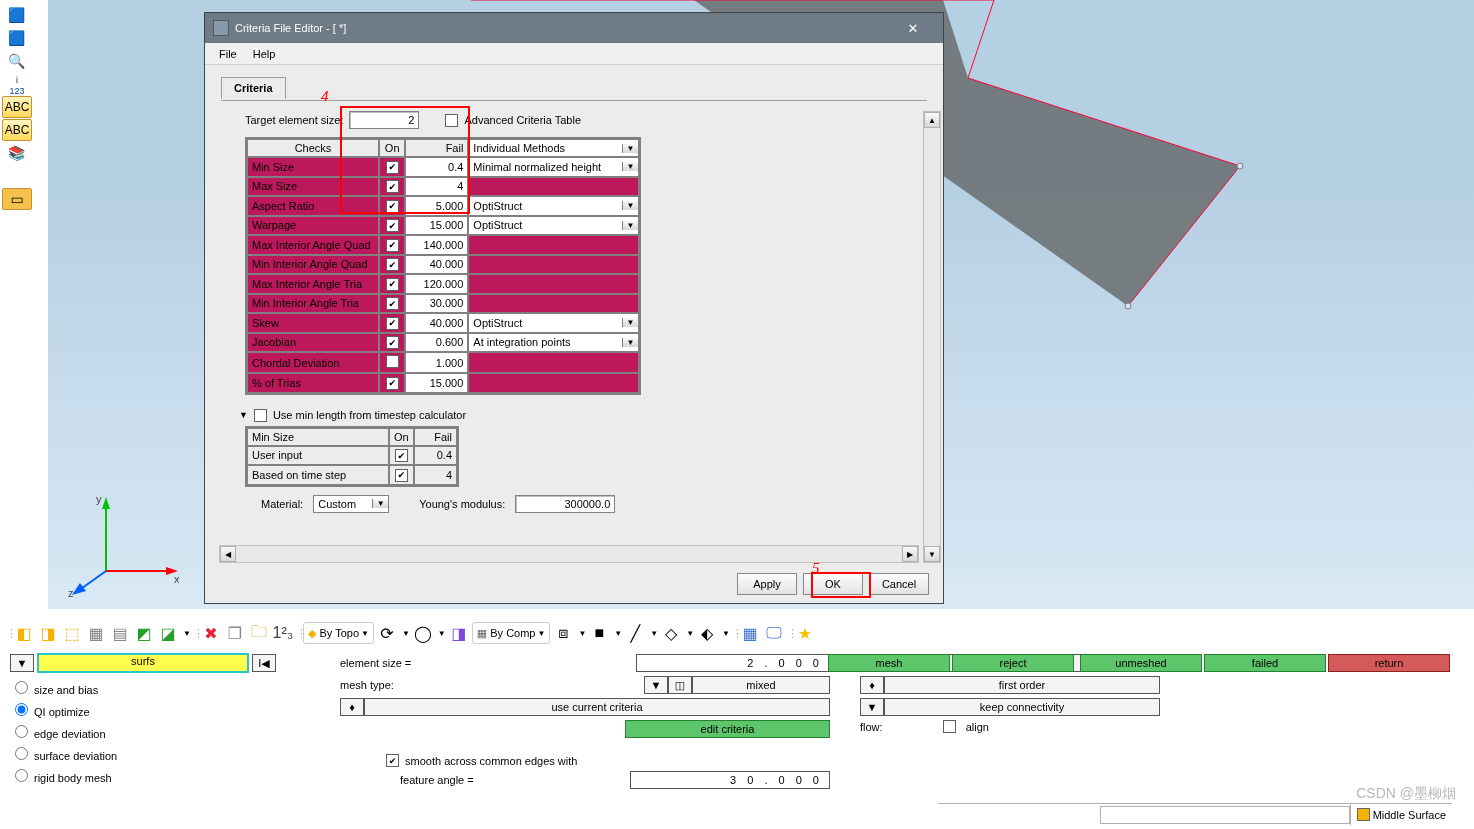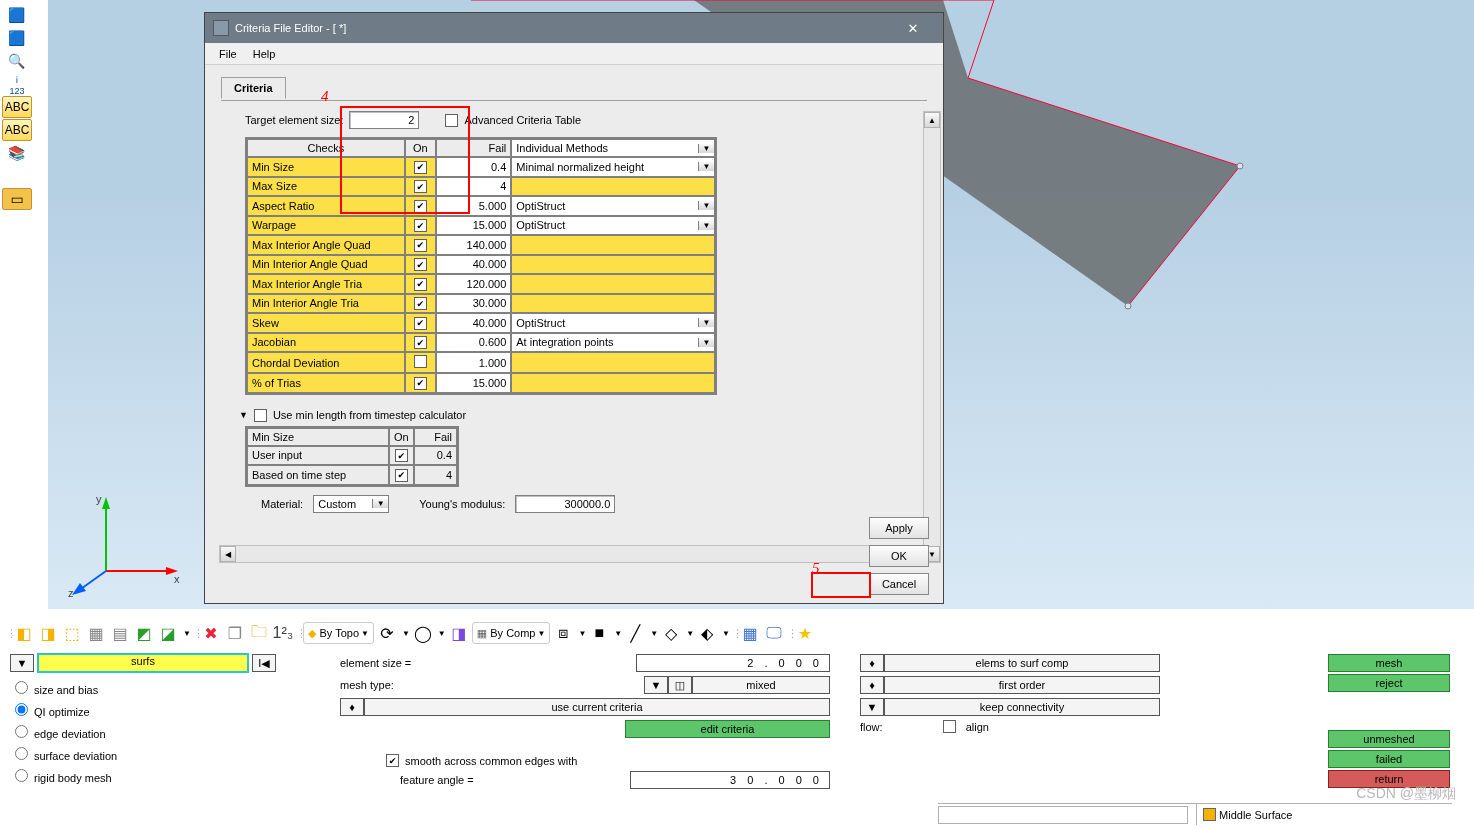--- a/index.html
+++ b/index.html
@@ -70,21 +70,21 @@
     box-shadow: inset 1px 1px 0 #c0c0c0;
     text-align: right; padding: 0 4px;
   }
   .select-like { height: 18px; border: 1px solid #808080; background: #fff; display:flex; align-items:center; }
   .select-like .val { flex:1; padding: 0 4px; }
   .select-like .arr { width: 16px; background: linear-gradient(#f8f8f8,#d8d8d8); border-left:1px solid #808080; display:flex; align-items:center; justify-content:center; font-size:8px; }
   .check { width: 13px; height: 13px; border: 1px solid #606060; background:#fff; display:inline-flex; align-items:center; justify-content:center; font-size:9px; }
   .check.on::after { content:"✔"; color:#000; }
 
   
-  .grid { margin-top: 8px; border: 2px solid #808080; width: 472px; background: #fde047; display: table; }
+  .grid { margin-top: 8px; border: 2px solid #808080; width: 396px; background: #be185d; display: table; }
   .grid .gr { display: table-row; }
   .grid .gc { display: table-cell; border: 1px solid #808080; padding: 2px 4px; height: 18px; vertical-align: middle; }
   .grid .gc.hdr { background: #ECECEC; text-align: center; }
   .grid .gc.name { width: 130px; }
   .grid .gc.on { width: 26px; text-align: center; }
   .grid .gc.fail { width: 62px; text-align: right; background: #fff; padding: 0; }
   .grid .gc.fail .input { border: none; width: 100%; height: 100%; box-shadow:none; }
   .grid .gc.method { width: 168px; padding:0; }
   .grid .gc.method .select-like { border: none; height: 100%; }
 
@@ -97,21 +97,21 @@
 
   .material-row { display:flex; align-items:center; gap:10px; margin-top:8px; }
 
   .vscroll { position:absolute; right:2px; top:46px; width:18px; bottom:40px; background:#E8E8E8; border:1px solid #c0c0c0; display:flex; flex-direction:column; }
   .vscroll .arw { height:16px; background:linear-gradient(#f8f8f8,#d8d8d8); display:flex; align-items:center; justify-content:center; font-size:8px; border:1px solid #b0b0b0; }
   .vscroll .track { flex:1; background:#E8E8E8; }
   .hscroll { position:absolute; left:14px; right:24px; bottom:40px; height:18px; background:#E8E8E8; border:1px solid #c0c0c0; display:flex; }
   .hscroll .arw { width:16px; background:linear-gradient(#f8f8f8,#d8d8d8); display:flex; align-items:center; justify-content:center; font-size:8px; border:1px solid #b0b0b0;}
   .hscroll .track { flex:1; background:#E8E8E8; }
 
-  .dialog .footer { position:absolute; right:14px; bottom:8px; display:flex; gap:6px;flex-direction:column; }
+  .dialog .footer { position:absolute; right:14px; bottom:8px; display:flex; gap:6px; }
   .dialog .footer button {
     width:60px; height:22px; background:linear-gradient(#fdfdfd,#e3e3e3); border:1px solid #888;
   }
 
   
   .ann { position:absolute; color:#ff0000; font-family:"Georgia", serif; font-size:15px; font-style:italic; pointer-events:none; }
   .box-red { position:absolute; border:2px solid #ff0000; pointer-events:none; }
 
   
   .main-toolbar {
@@ -133,25 +133,25 @@
   .slim-btn { height:18px; display:flex; align-items:center; justify-content:center; border:1px solid #555; background:#f4f4f4; }
   .panel .surfs-row { display:flex; align-items:center; gap:4px; }
   .panel .surfs {
     flex:0 0 210px; height:18px; background:#FFFF4D; border:1px solid #27c5cc; box-shadow: 0 0 0 1px #27c5cc; text-align:center;
   }
   .panel .rb { margin-right:6px; }
   .panel .val-in { height:18px; border:1px solid #555; text-align:right; padding:0 6px; letter-spacing:4px; }
   .green-btn { background:#5DC56A; border:1px solid #268033; text-align:center; }
   .red-btn { background:#D55A5A; border:1px solid #8a2020; text-align:center; }
 
-  .rightcol { position:absolute; right:24px; top:654px; display:flex; flex-direction:column; gap:2px; }
+  .rightcol { position:absolute; right:24px; top:654px; display:flex; flex-direction:row; gap:2px; }
   .rightcol .btn { width:122px; height:18px; }
   .rightcol .gap { height:16px; }
 
-  .status { position:absolute; left:938px; bottom:4px; right:22px; height:22px; border-top:1px solid #b0b0b0; display:flex; align-items:center; gap:8px; font-size:12px; }
+  .status { position:absolute; left:938px; bottom:4px; right:22px; height:22px; border-top:1px solid #b0b0b0; display:flex; align-items:center; font-size:12px;justify-content:flex-end; }
   .status .sq { width:13px; height:13px; border:1px solid #666; }
   .status .seg { border-left:1px solid #b0b0b0; height:100%; display:flex; align-items:center; padding:0 6px; }
 
   .watermark { position:absolute; right:18px; bottom:26px; color:#B8B8B8; font-size:14px; pointer-events:none; }
 </style>
 </head>
 <body>
 
 <div class="viewport">
   <svg class="surface" width="1426" height="609">

